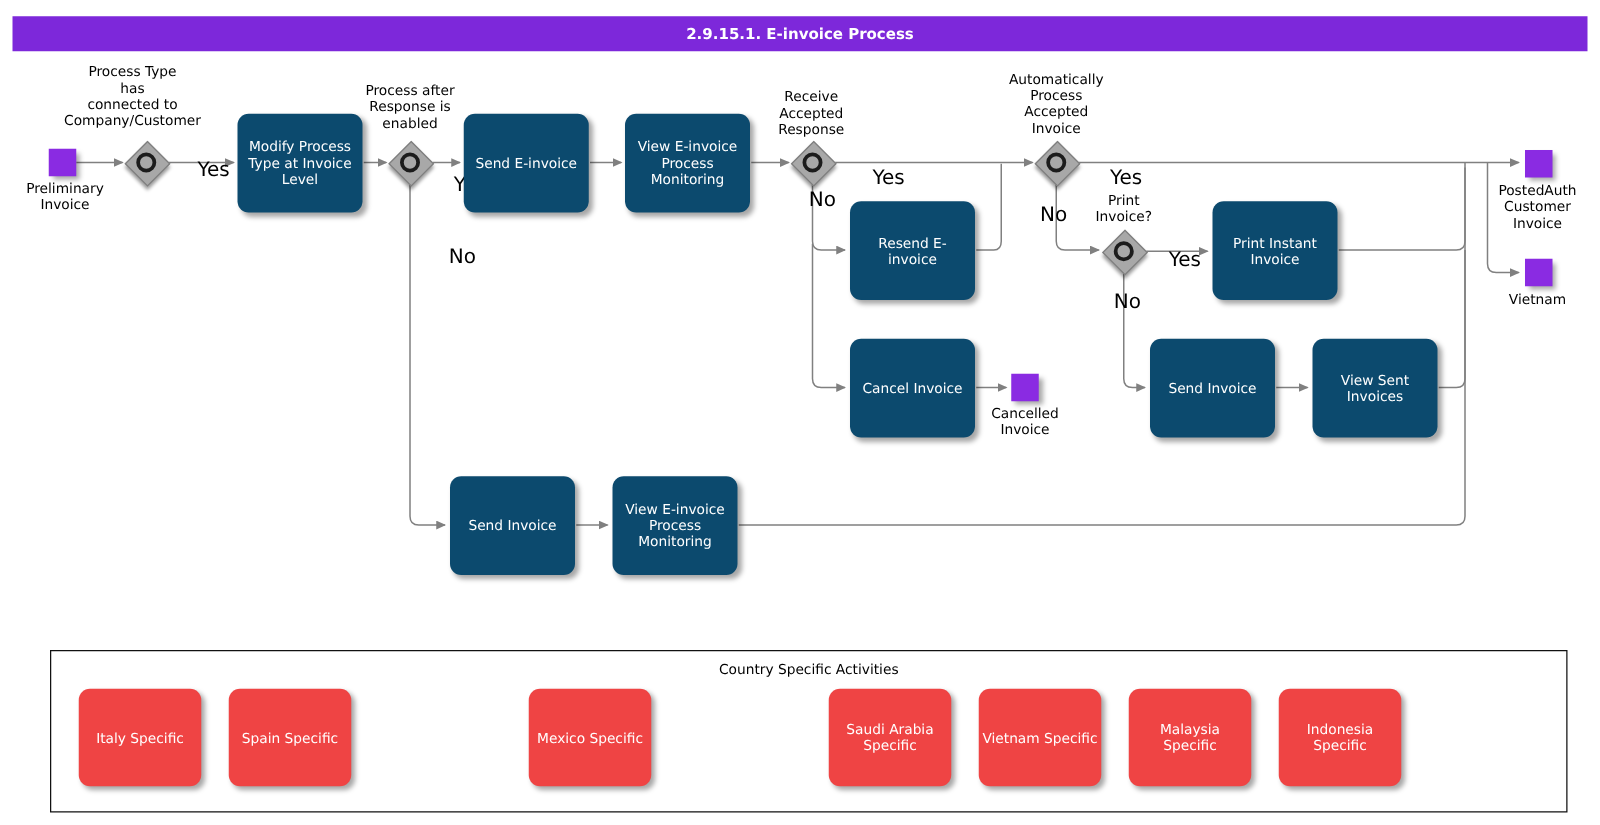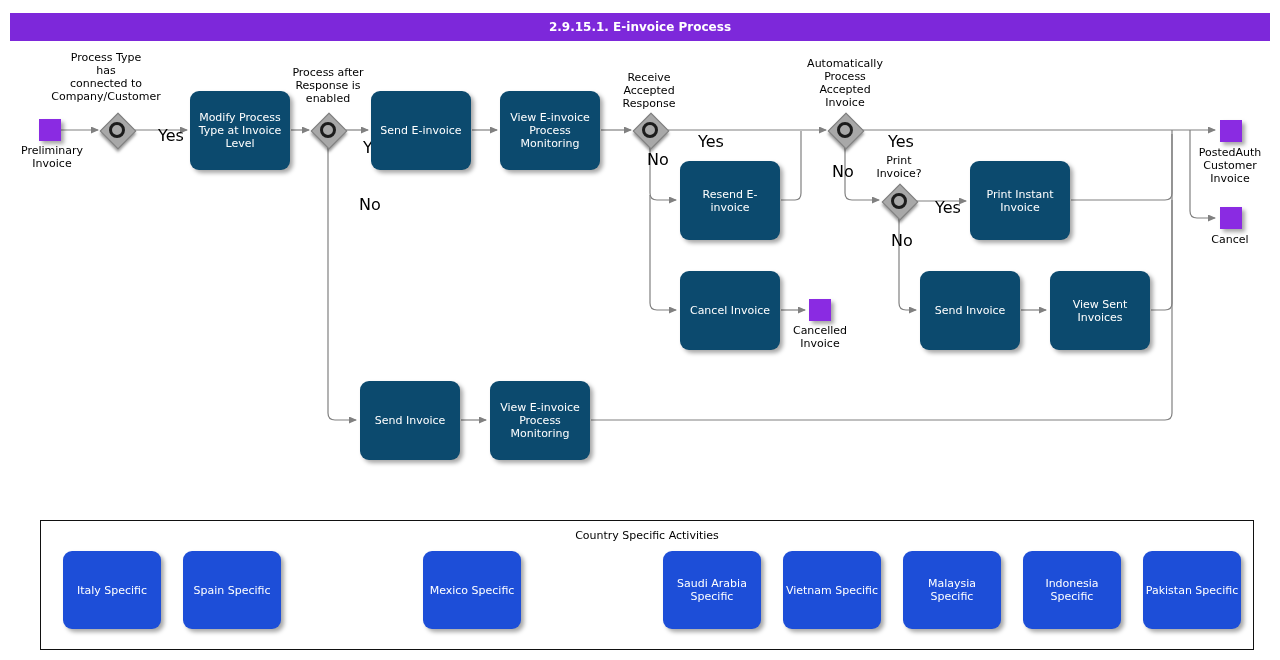--- a/index.html
+++ b/index.html
@@ -18,21 +18,21 @@
   .gateway{width:34px;height:34px;}
   .gateway .diamond{position:absolute;left:5px;top:5px;width:24px;height:24px;transform:rotate(45deg);
                     background:#a8a8a8;border:1px solid #7e7e7e;box-shadow:2px 2px 3px rgba(0,0,0,.4);}
   .gateway .ring{position:absolute;left:9px;top:9px;width:16px;height:16px;border:3px solid #1c1c1c;border-radius:50%;box-sizing:border-box;background:transparent;}
   
   .flabel{font-size:11px;line-height:13px;color:#000;text-align:center;white-space:pre-line;}
   .elabel{font-size:16px;color:#000;white-space:nowrap;margin-left:17px;}
   
   .panel{left:40px;top:520px;width:1214px;height:130px;border:1px solid #111;box-sizing:border-box;background:#fff;}
   .panel-title{position:absolute;left:0;top:8px;width:100%;text-align:center;font-size:11px;color:#000;}
-  .country{position:absolute;top:30px;width:98px;height:78px;background:#1d4ed8;border-radius:9px;box-shadow:3px 3px 4px rgba(0,0,0,.35);
+  .country{position:absolute;top:30px;width:98px;height:78px;background:#ef4444;border-radius:9px;box-shadow:3px 3px 4px rgba(0,0,0,.35);
            display:flex;align-items:center;justify-content:center;text-align:center;}
   .country .lbl{color:#fff;font-size:11px;line-height:13px;white-space:pre-line;}
   svg.wires{position:absolute;left:0;top:0;pointer-events:none;}
 </style>
 </head>
 <body>
 
 <div class="abs header">
   <span>2.9.15.1. E-invoice Process</span>
 </div>
@@ -76,21 +76,21 @@
 <div class="abs event-square" style="left:809px;top:299px"></div>
 <div class="abs flabel" style="left:770px;top:324px;width:100px">Cancelled
 Invoice</div>
 
 <div class="abs event-square" style="left:1220px;top:120px"></div>
 <div class="abs flabel" style="left:1180px;top:146px;width:100px">PostedAuth
 Customer
 Invoice</div>
 
 <div class="abs event-square" style="left:1220px;top:207px"></div>
-<div class="abs flabel" style="left:1180px;top:233px;width:100px">Cancel</div>
+<div class="abs flabel" style="left:1180px;top:233px;width:100px">Vietnam</div>
 
 <div class="abs gateway" style="left:100px;top:113px">
   <div class="diamond"></div>
   <div class="ring"></div>
 </div>
 <div class="abs flabel" style="left:36px;top:51px;width:140px">Process Type
 has
 connected to
 Company/Customer</div>
 
@@ -195,16 +195,13 @@
       <span class="lbl">Vietnam Specific</span>
     </div>
   <div class="country" style="left:862px">
       <span class="lbl">Malaysia
 Specific</span>
     </div>
   <div class="country" style="left:982px">
       <span class="lbl">Indonesia
 Specific</span>
     </div>
-  <div class="country" style="left:1102px">
-      <span class="lbl">Pakistan Specific</span>
-    </div>
 </div>
 
 </body></html>

